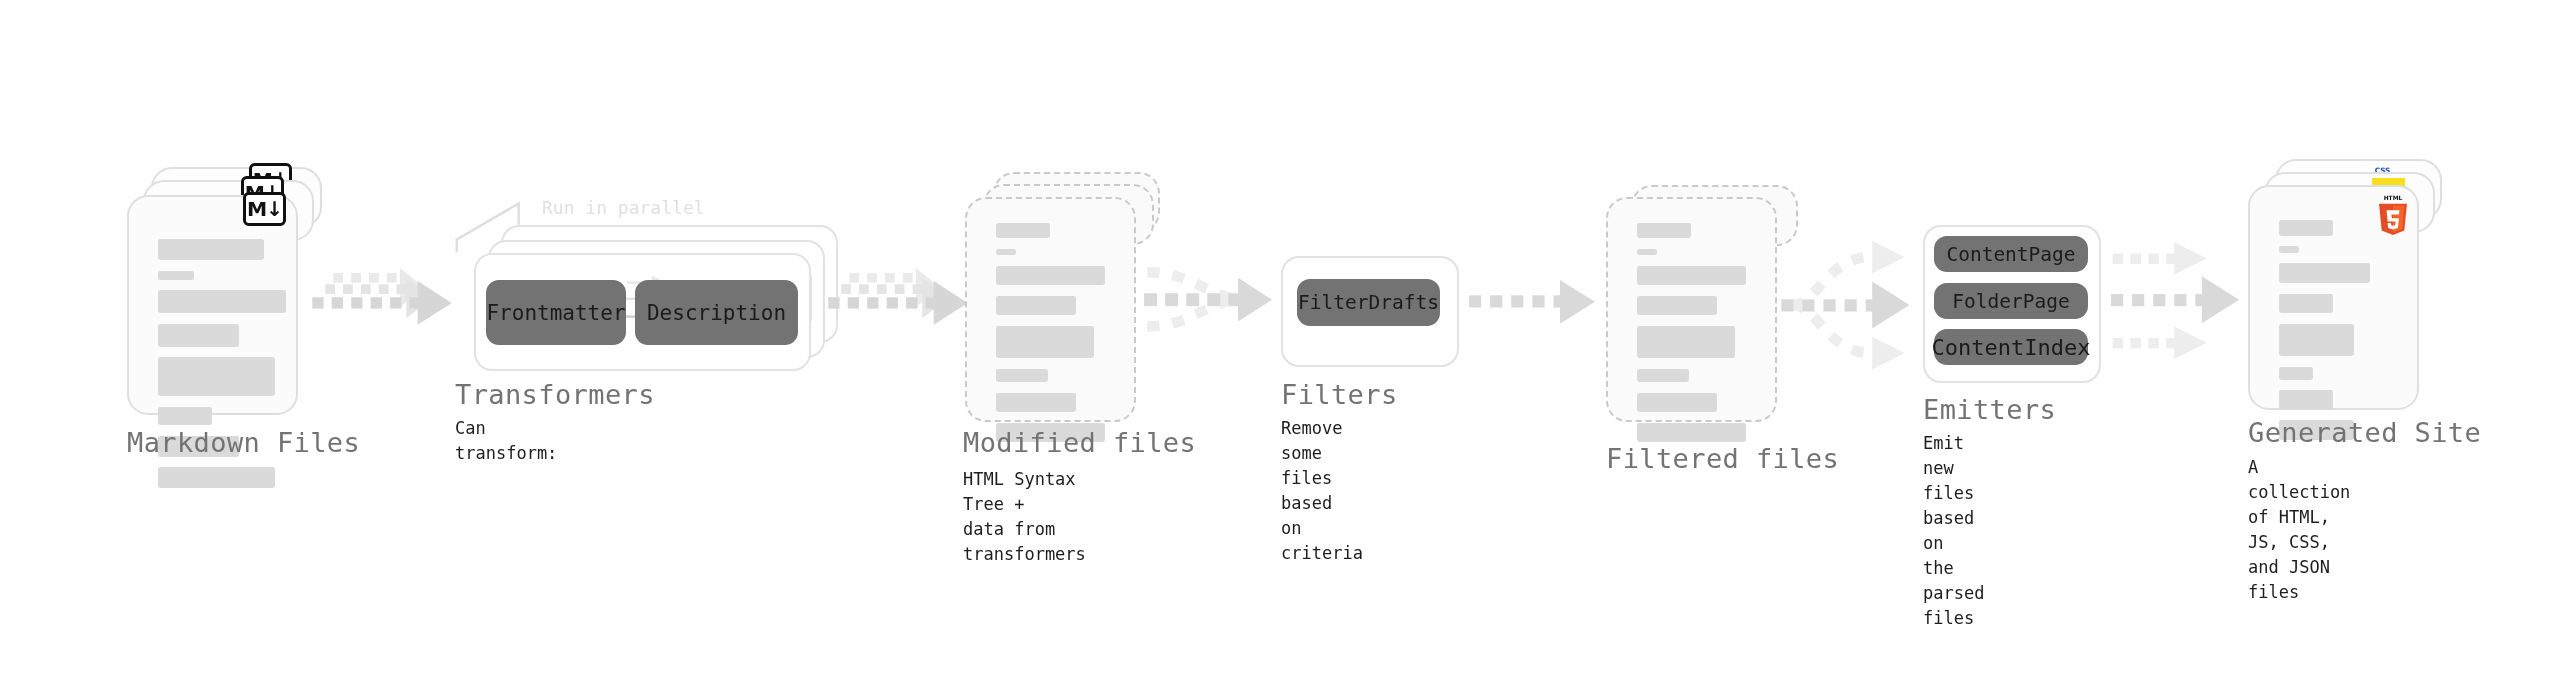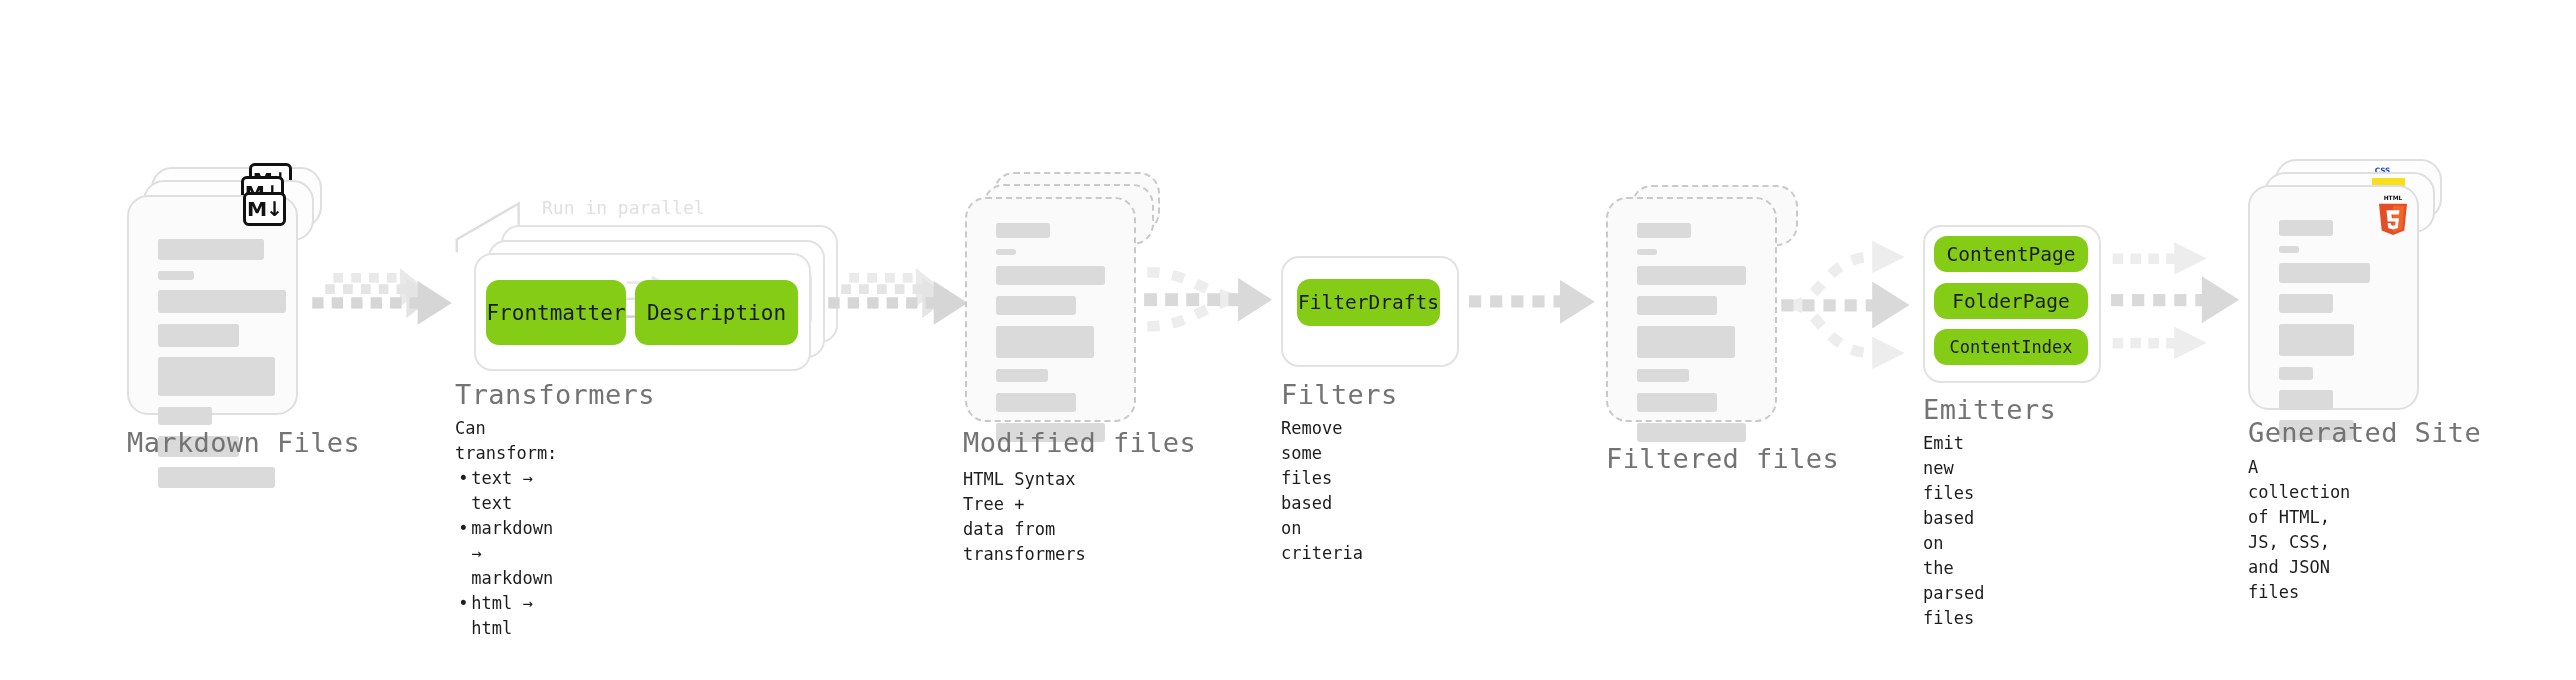--- a/index.html
+++ b/index.html
@@ -28,21 +28,21 @@
     font-weight:bold;font-size:20.3px;line-height:1;color:#111;letter-spacing:-0.8px;
   }
   .badge-css{position:absolute;width:31px;height:11.4px;background:#1a49c4;color:#fff;
     font-family:"DejaVu Sans","Liberation Sans",sans-serif;font-size:7.3px;font-weight:bold;
     display:flex;align-items:flex-start;justify-content:center;}
   .badge-js{position:absolute;width:32.5px;height:21px;background:#f7df1e;}
   .badge-html{position:absolute;width:36px;height:42px;}
 
   
   .gbox{position:absolute;border:2.4px solid #e2e2e2;border-radius:18px;background:#fff;}
-  .pill{position:absolute;background:#84cc16;border-radius:13px;
+  .pill{position:absolute;background:#737373;border-radius:13px;
         display:flex;align-items:center;justify-content:center;
         font-size:21px;color:#1b1b1b;white-space:nowrap;}
 
   
   .title{position:absolute;font-size:27px;letter-spacing:0.4px;color:#737373;white-space:nowrap;}
   .sub{position:absolute;font-size:17px;line-height:25px;color:#1d1d1d;}
   .sub ul{margin:0;padding:0;list-style:none;}
   .sub li{padding-left:16.3px;position:relative;}
   .sub li:before{content:"\2022";position:absolute;left:3.3px;top:0;}
   .note{position:absolute;font-size:18px;color:#e0e0e0;white-space:nowrap;}
@@ -135,25 +135,20 @@
           <polygon points="24,43 38,50 24,57"></polygon>
       </g>
     </svg>
 
     <div class="pill" style="left:486px;top:280px;width:140px;height:65px;">Frontmatter</div>
     <div class="pill" style="left:635px;top:280px;width:163px;height:65px;">Description</div>
 
     <div class="title" style="left:455px;top:379px;">Transformers</div>
     <div class="sub" style="left:455px;top:416px;">
       <div>Can transform:</div>
-      <ul>
-        <li>text → text</li>
-        <li>markdown → markdown</li>
-        <li>html → html</li>
-      </ul>
     </div>
   </div>
 
   <svg style="left:825px;top:268px;width:146px;height:65px;" viewBox="0 0 180 80">
     <g fill="#eaeaea">
       <rect x="30" y="6" width="12" height="12"></rect>
         <rect x="52" y="6" width="12" height="12"></rect>
       <rect x="74" y="6" width="12" height="12"></rect>
         <rect x="96" y="6" width="12" height="12"></rect>
       <polygon points="112,0 142,24 112,48"></polygon>
@@ -264,21 +259,21 @@
         <rect x="78" y="78" width="15" height="15"></rect>
       <rect x="104" y="78" width="15" height="15"></rect>
       <polygon points="112,56 158,85 112,114"></polygon>
     </g>
   </svg>
 
   <div class="node">
     <div class="gbox" style="left:1923px;top:225px;width:174px;height:154px;"></div>
     <div class="pill" style="left:1934px;top:236px;width:154px;height:36px;font-size:19.5px;">ContentPage</div>
     <div class="pill" style="left:1934px;top:283px;width:154px;height:36px;font-size:19.5px;">FolderPage</div>
-    <div class="pill" style="left:1934px;top:329px;width:154px;height:36px;font-size:17px;">ContentIndex</div>
+    <div class="pill" style="left:1934px;top:329px;width:154px;height:36px;font-size:22px;">ContentIndex</div>
     <div class="title" style="left:1923px;top:394px;">Emitters</div>
     <div class="sub" style="left:1923px;top:431px;white-space:pre-line;">Emit new files based on
 the parsed files</div>
   </div>
 
   <svg style="left:2111px;top:234px;width:146px;height:138px;" viewBox="0 0 180 170">
     <g fill="#ededed">
       <rect x="2" y="24" width="13" height="13"></rect>
         <rect x="24" y="24" width="13" height="13"></rect>
       <rect x="46" y="24" width="13" height="13"></rect>

